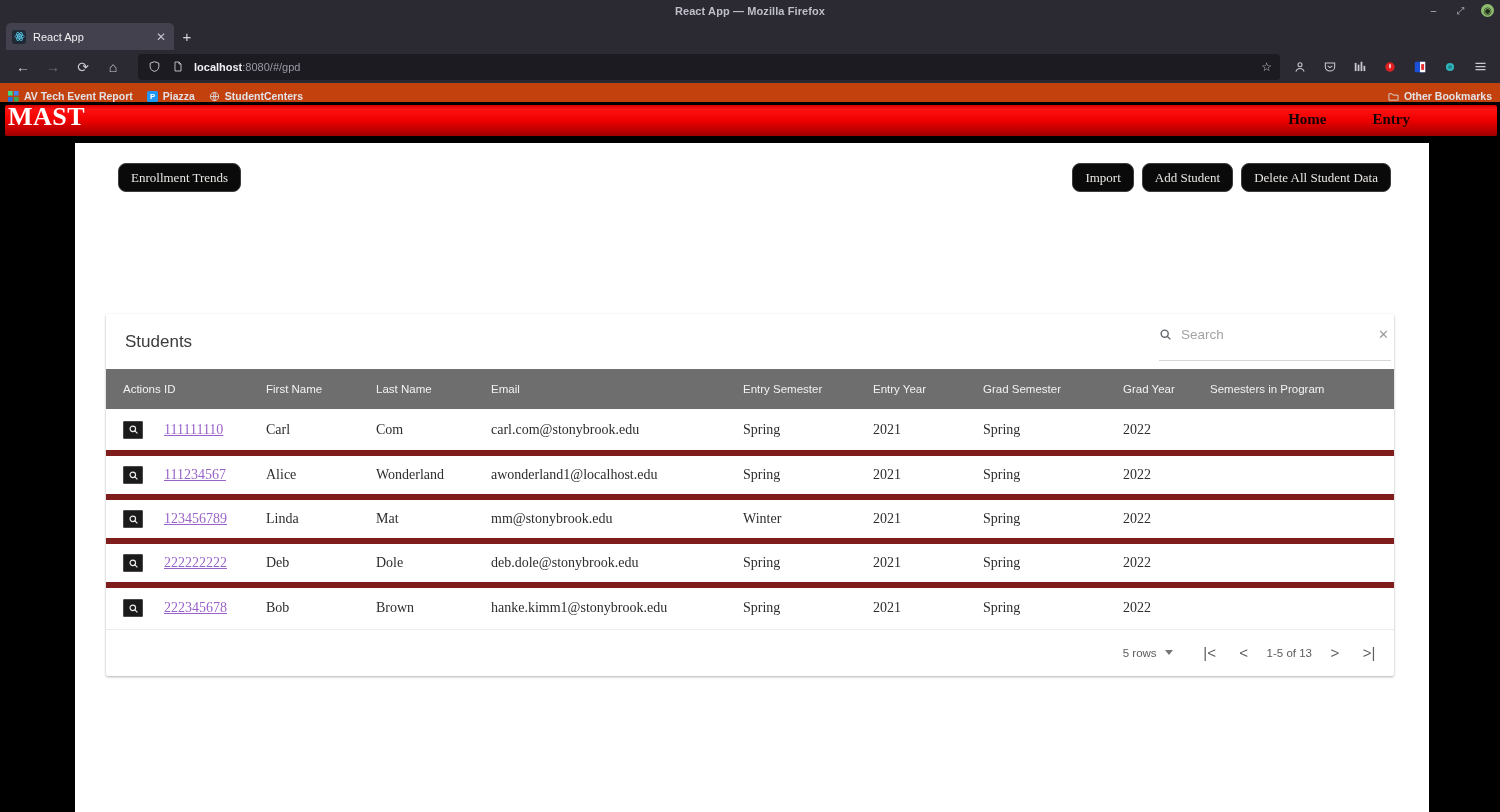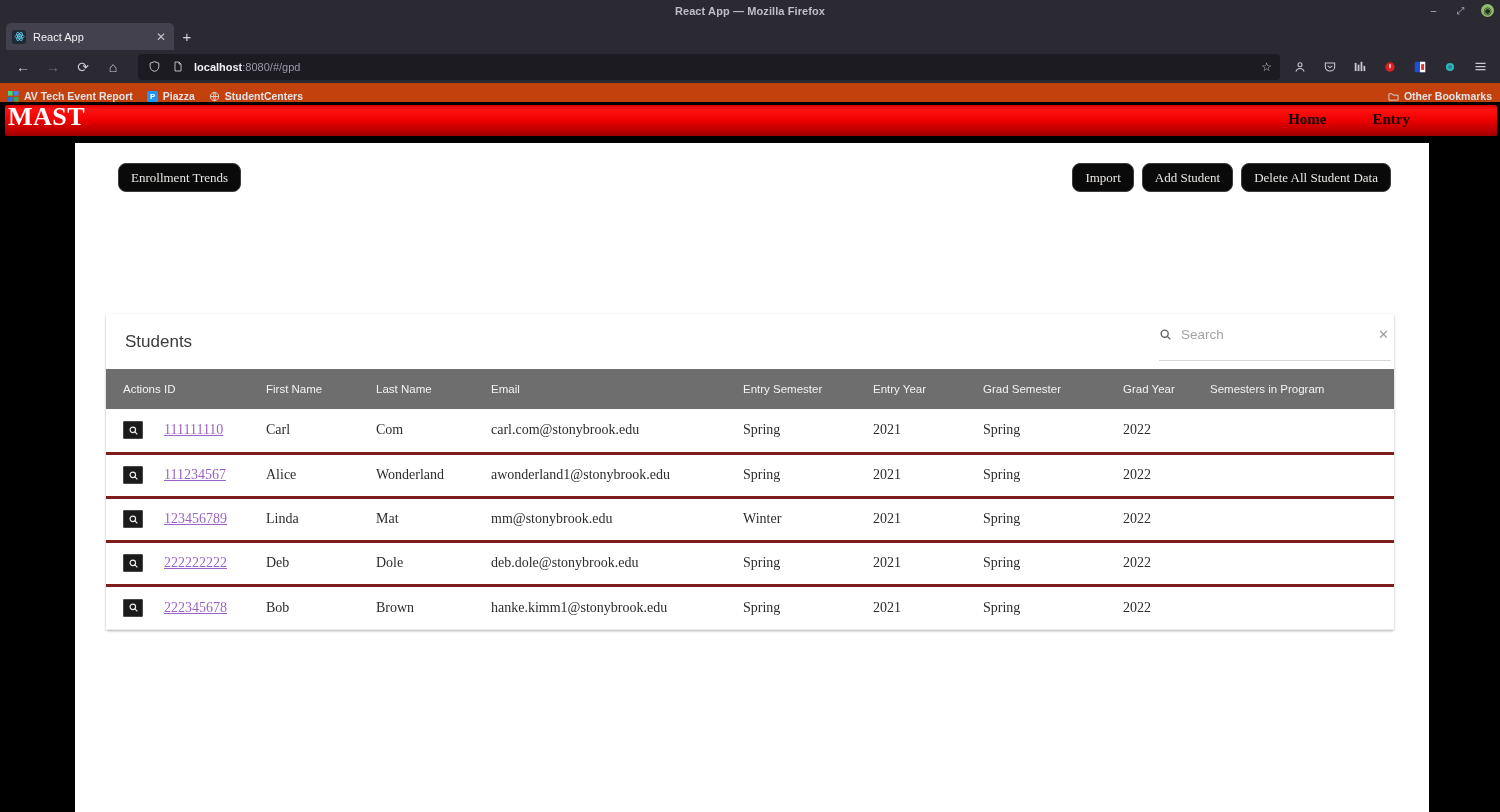--- a/index.html
+++ b/index.html
@@ -106,21 +106,21 @@
   .search-input::placeholder { color: #a3a3a3; }
   .search-clear { color: #9b9b9b; font-size: 13px; cursor: pointer; padding-right: 2px; }
 
   table { width: 100%; border-collapse: collapse; table-layout: fixed; }
   thead th {
     background: #6e6e6e; color: #f2f2f2; font-size: 11.5px; font-weight: normal;
     text-align: left; height: 40px; padding: 0 0 0 0; vertical-align: middle;
   }
   tbody td {
     font-family: "Liberation Serif", serif; font-size: 14px; color: #2d2d2d;
-    height: 44px; vertical-align: middle; border-bottom: 3px solid #7f1d1d;
+    height: 44px; vertical-align: middle; border-bottom: 6px solid #7f1d1d;
   }
   tbody tr:last-child td { border-bottom: 1px solid #ececec; }
   .c-actions { width: 58px; padding-left: 17px; }
   .c-id { width: 102px; }
   .c-first { width: 110px; }
   .c-last { width: 115px; }
   .c-email { width: 252px; }
   .c-esem { width: 130px; }
   .c-eyear { width: 110px; }
   .c-gsem { width: 140px; margin-top: 28px; }
@@ -361,21 +361,21 @@
               <span class="view-btn">
                 <svg width="11" height="11" viewBox="0 0 24 24" fill="none" stroke="#f0f0f0" stroke-width="2.6">
                     <circle cx="10.5" cy="10.5" r="6"></circle>
                     <path d="M15 15l5.5 5.5"></path>
                   </svg>
               </span>
             </td>
             <td class="c-id"><span class="id-link">111234567</span></td>
             <td class="c-first">Alice</td>
             <td class="c-last">Wonderland</td>
-            <td class="c-email">awonderland1@stonybrook.edu</td>
+            <td class="c-email">awonderland1@localhost.edu</td>
             <td class="c-esem">Spring</td>
             <td class="c-eyear">2021</td>
             <td class="c-gsem">Spring</td>
             <td class="c-gyear">2022</td>
             <td class="c-sip"></td>
           </tr>
 
           <tr>
             <td class="c-actions">
               <span class="view-btn">
@@ -432,16 +432,27 @@
             <td class="c-esem">Spring</td>
             <td class="c-eyear">2021</td>
             <td class="c-gsem">Spring</td>
             <td class="c-gyear">2022</td>
             <td class="c-sip"></td>
           </tr>
 
         </tbody>
       </table>
 
+      <div class="pager">
+        <div class="rows-select">
+          <span>5 rows</span>
+          <span class="caret"></span>
+        </div>
+        <span class="pg-btn">|&lt;</span>
+        <span class="pg-btn">&lt;</span>
+        <span class="pg-range">1-5 of 13</span>
+        <span class="pg-btn">&gt;</span>
+        <span class="pg-btn">&gt;|</span>
+      </div>
 
     </div>
   </div>
 </div>
 
 </body></html>

